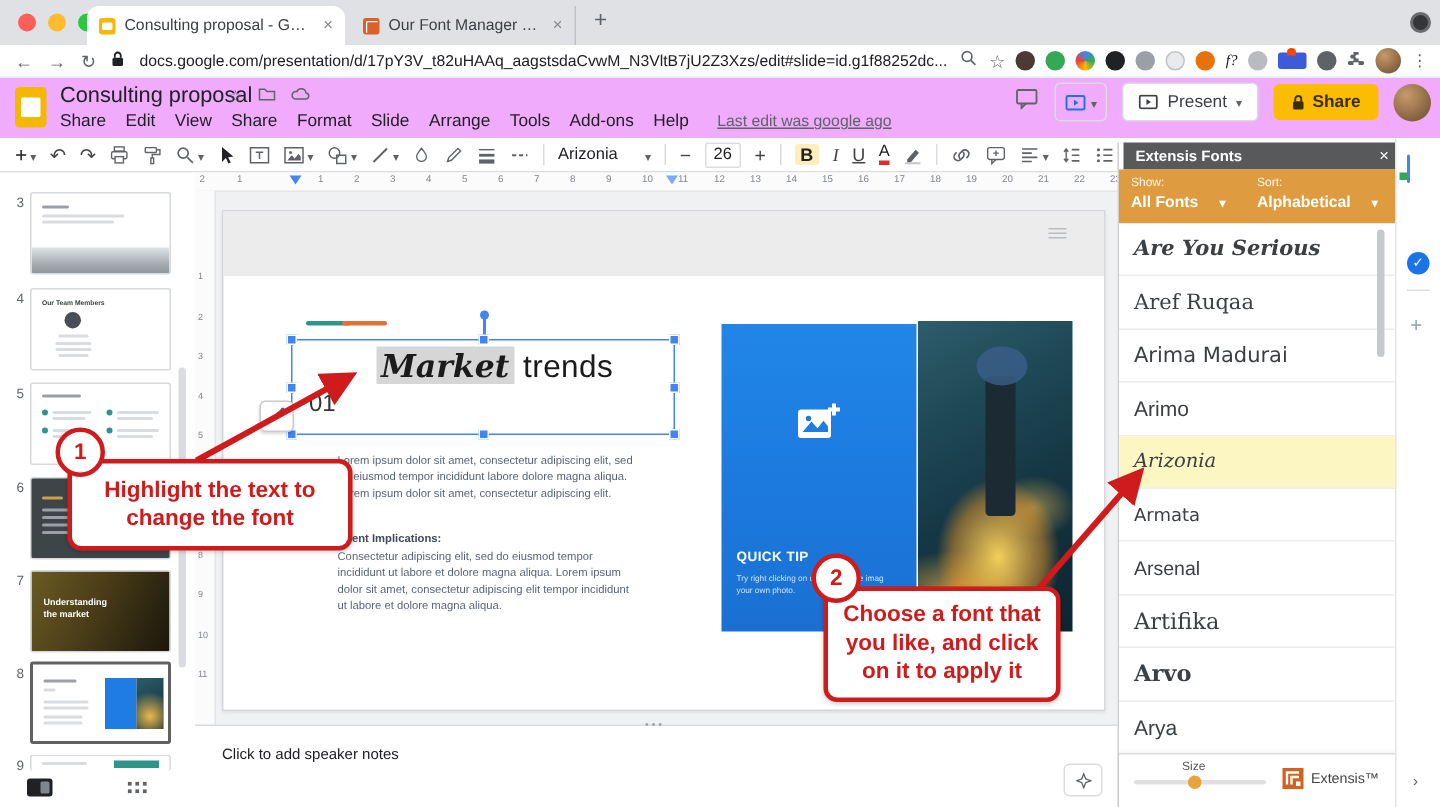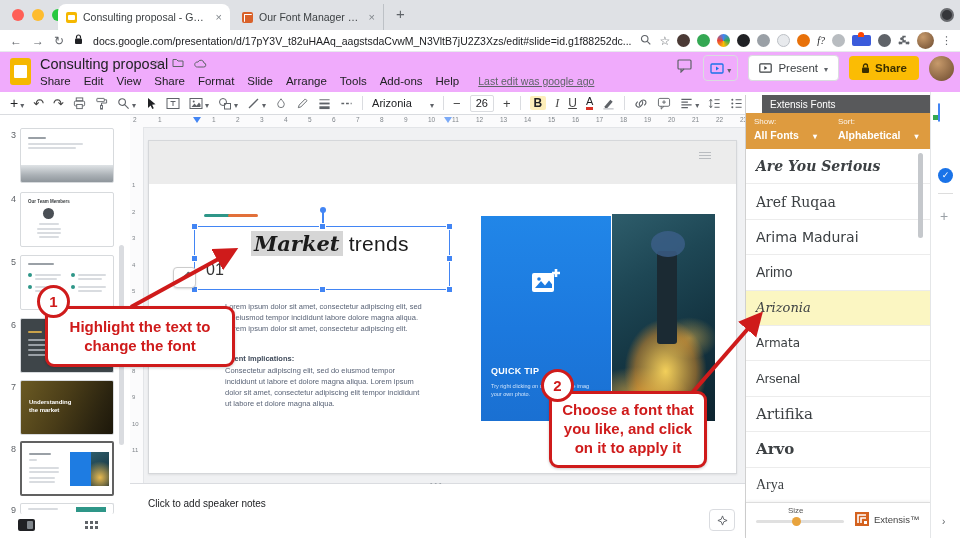--- a/index.html
+++ b/index.html
@@ -111,42 +111,42 @@
   .photo::before{content:"";position:absolute;left:44%;top:18%;width:20px;height:45%;background:#1b2a33;border-radius:3px;}
   .photo::after{content:"";position:absolute;left:38%;top:8%;width:34px;height:26px;border-radius:50%;background:#3c5f8a;opacity:.8;}
   .notesdiv{position:absolute;left:0;top:368px;width:615px;border-top:1px solid #dadce0;}
   .notesdots{position:absolute;left:300px;top:-4px;color:#9aa0a6;font-size:7px;letter-spacing:2px;}
   .notesdots::after{content:"\2022\2022\2022";}
   .notes{position:absolute;left:0;top:369px;width:615px;height:54px;background:#fff;}
   .notestext{position:absolute;left:18px;top:14px;font-size:10px;color:#202124;}
   .explore{position:absolute;right:10px;bottom:7px;width:24px;height:20px;border:1px solid #dadce0;border-radius:4px;background:#fff;display:flex;align-items:center;justify-content:center;}
   
   .fpanel{position:absolute;left:745px;top:95px;width:185px;height:443px;background:#fff;border-left:1px solid #d0d0d0;box-sizing:border-box;}
-  .fp-head{position:absolute;left:16px;top:0;width:185px;height:18px;background:var(--panel-header-gray,#58595B);color:#fff;display:flex;align-items:center;padding:0 8px;box-sizing:border-box;font-size:10px;font-weight:normal;}
+  .fp-head{position:absolute;left:3px;top:0;width:185px;height:18px;background:var(--panel-header-gray,#58595B);color:#fff;display:flex;align-items:center;padding:0 8px;box-sizing:border-box;font-size:10px;font-weight:bold;}
   .fp-x{margin-left:auto;font-size:11px;font-weight:normal;}
   .fp-x::after{content:"\00D7";}
   .fp-orange{position:absolute;left:0;top:18px;width:185px;height:36px;background:var(--extensis-orange,#DE9B3F);color:#fff;}
   .fp-col{position:absolute;top:4px;}
   .fp-col.c1{left:8px;}.fp-col.c2{left:92px;}
   .fp-lab{font-size:8px;opacity:.9;}
   .fp-val{font-size:10.5px;font-weight:bold;margin-top:3px;display:flex;align-items:center;gap:14px;}
   .fp-val .caret::after{color:#fff;}
   .fp-list{position:absolute;left:0;top:54px;width:185px;height:354px;background:#fff;}
   .frow{height:35.4px;display:flex;align-items:center;padding-left:10px;border-bottom:1px solid #ececec;color:#3c4043;box-sizing:border-box;}
   .frow.sel{background:var(--selected-row-yellow,#FBF6C2);}
   .f0{font-family:"DejaVu Serif",serif;font-style:italic;font-weight:bold;font-size:14px;}
   .f1{font-family:"DejaVu Serif",serif;font-size:14px;}
   .f2{font-family:"DejaVu Sans",sans-serif;font-size:14px;}
   .f3{font-family:"Liberation Sans",sans-serif;font-size:14px;}
   .f4{font-family:"DejaVu Serif",serif;font-style:italic;font-size:13px;}
   .f5{font-family:"DejaVu Sans",sans-serif;font-size:12px;}
   .f6{font-family:"Liberation Sans",sans-serif;font-size:13px;}
   .f7{font-family:"DejaVu Serif",serif;font-size:15px;}
   .f8{font-family:"DejaVu Serif",serif;font-weight:bold;font-size:15px;}
-  .f9{font-family:Liberation Serif, serif;font-size:14px;}
+  .f9{font-family:Liberation Sans, sans-serif;font-size:14px;}
   .fp-scroll{position:absolute;left:172px;top:58px;width:5px;height:85px;background:#c5c8cc;border-radius:3px;}
   .fp-foot{position:absolute;left:0;bottom:0;width:185px;height:35px;background:#fff;border-top:1px solid #ddd;box-shadow:0 -1px 3px rgba(0,0,0,.06);}
   .size-lab{position:absolute;left:42px;top:3px;font-size:8px;color:#555;}
   .slider{position:absolute;left:10px;top:17px;width:88px;height:3px;background:#e0e0e0;border-radius:2px;}
   .knob{position:absolute;left:36px;top:-3px;width:9px;height:9px;border-radius:50%;background:#e8a33d;}
   .ext-logo{position:absolute;left:108px;top:8px;}
   .brand{position:absolute;left:128px;top:11px;font-size:9.5px;color:#444;}
   
   .strip{position:absolute;left:930px;top:92px;width:30px;height:446px;background:#fff;border-left:1px solid #e4e6e8;box-sizing:border-box;}
   .strip-ic{position:absolute;left:7px;}

